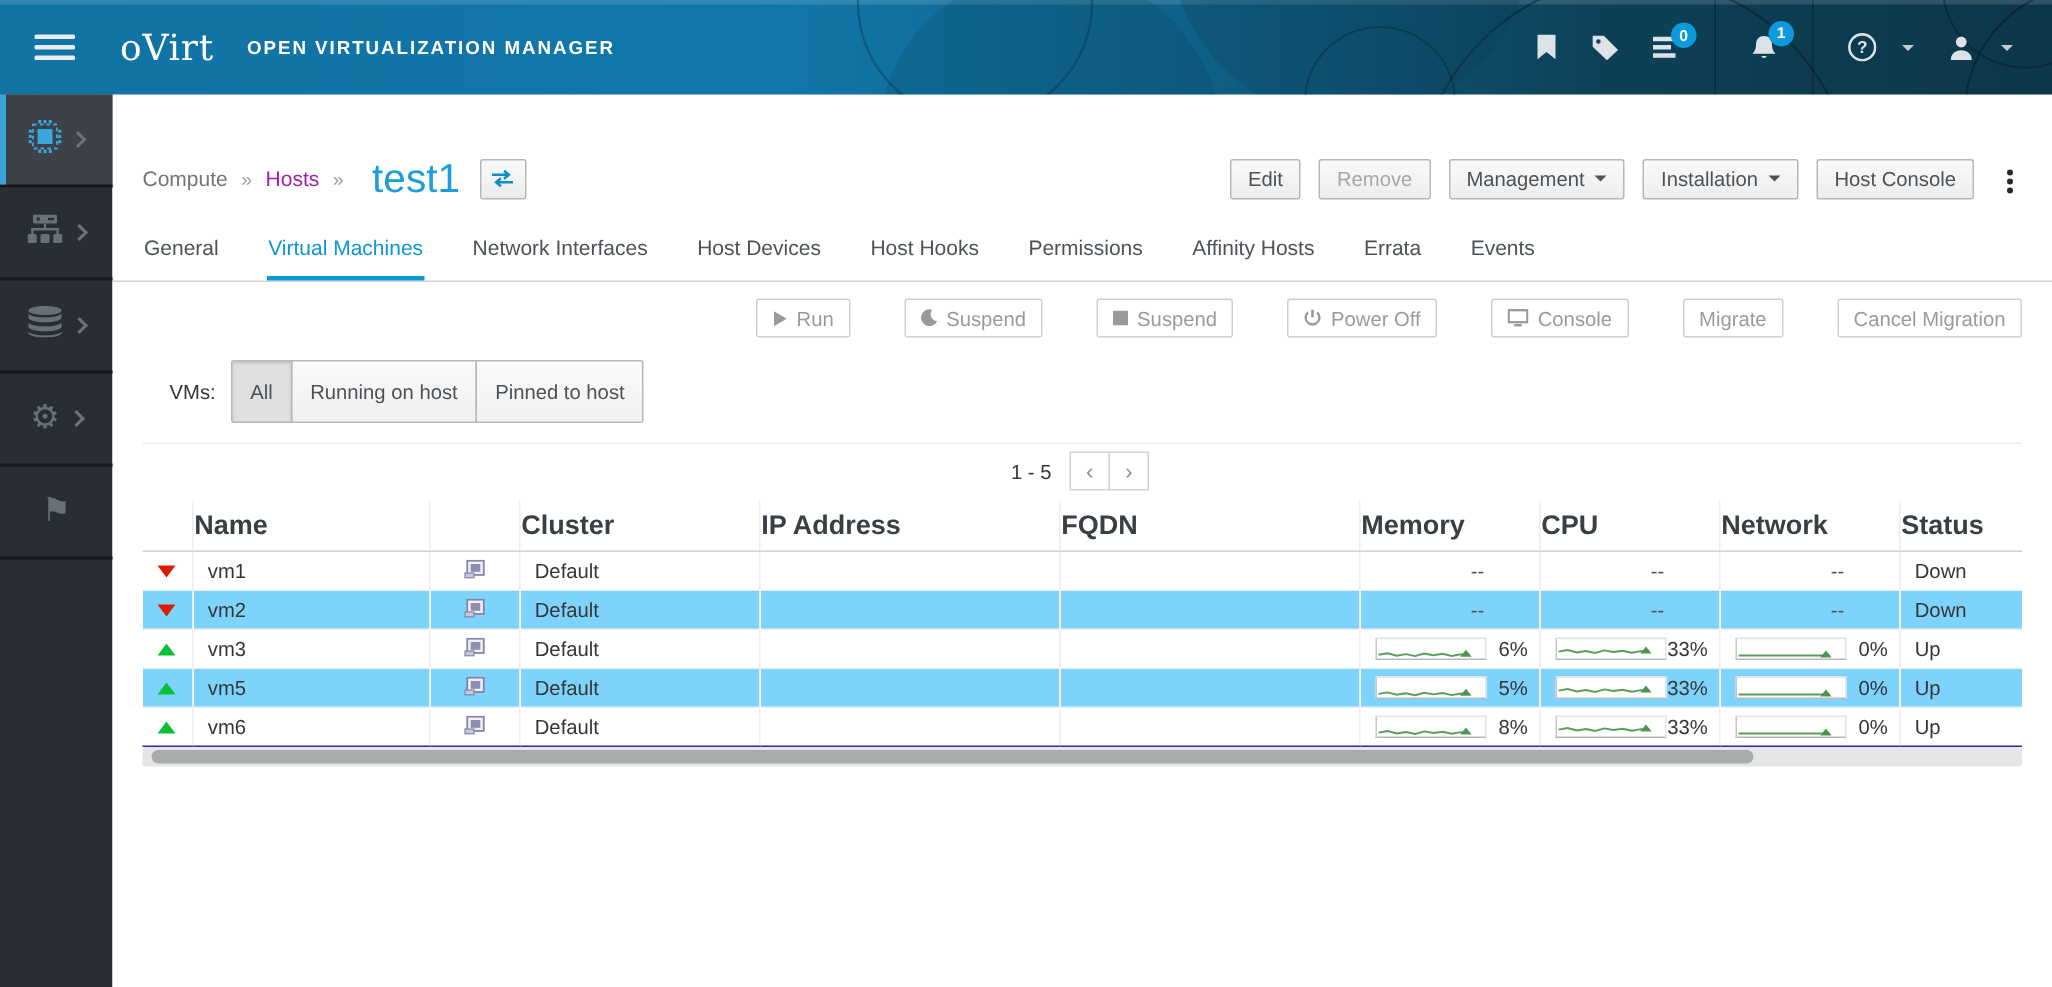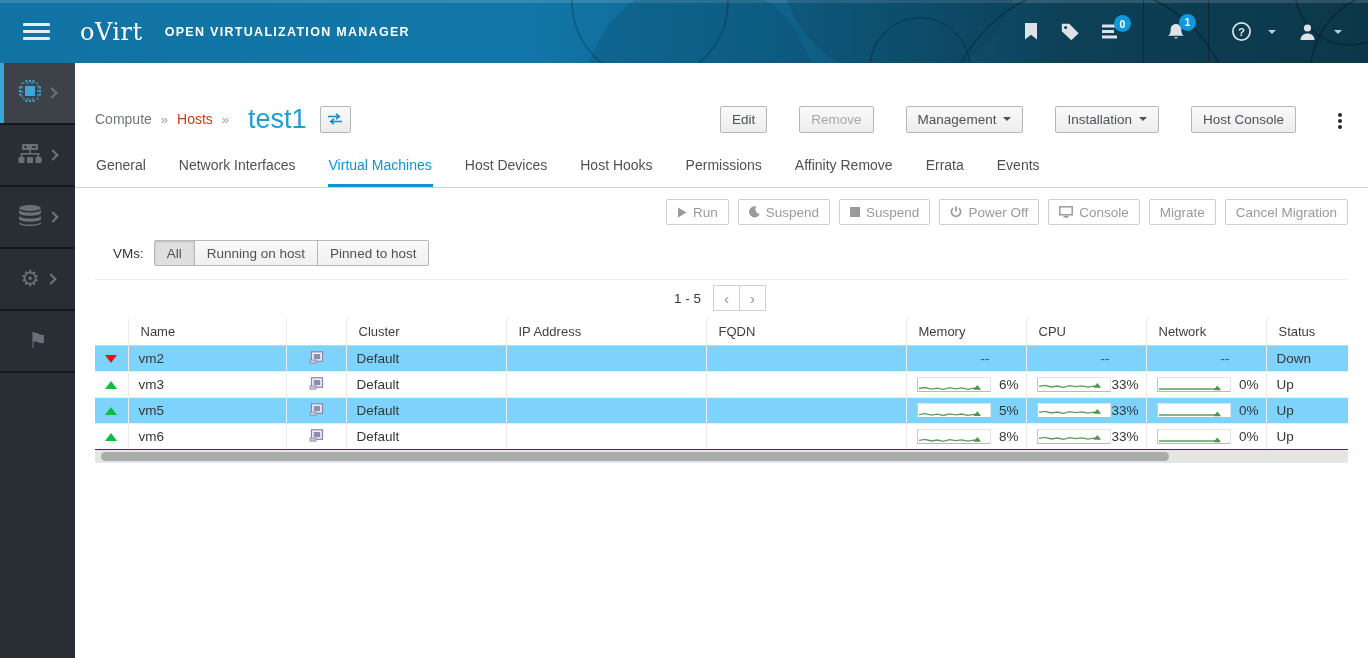--- a/index.html
+++ b/index.html
@@ -42,66 +42,66 @@
     transform:rotate(45deg); flex:none; }
   .glyph-icon { font-family:"DejaVu Sans", sans-serif; font-size:22px; color:#6a7077; line-height:1; }
 
   
   .content { flex:1; background:#fff; min-width:0; }
 
   .page-header { display:flex; align-items:center; padding:20px 20px 0 20px; height:52px;margin-top:20px; }
   .crumbs { display:flex; align-items:center; }
   .crumb-root { font-size:14px; color:#72767b; }
   .crumb-sep { font-size:13px; color:#9ba0a5; margin:0 9px; }
-  .crumb-link { font-size:14px; color:#c2410c; text-decoration:none; cursor:pointer; }
+  .crumb-link { font-size:14px; color:#a21caf; text-decoration:none; cursor:pointer; }
   .crumb-current { font-size:27px; color:#1b9fd9; margin-left:10px; font-weight:400; }
   .switch-btn { margin-left:13px; width:31px; height:27px; border:1px solid #b7b7b7; border-radius:2px;
     background:linear-gradient(#fafafa,#ebebeb); display:flex; align-items:center; justify-content:center; cursor:pointer; }
-  .header-actions { margin-left:auto; display:flex; align-items:flex-end;gap:20px; }
+  .header-actions { margin-left:auto; display:flex; align-items:flex-end; }
   .btn { height:27px; padding:0 11px; margin-left:12px; font-size:13.5px; color:#4d5258;
     background:linear-gradient(#fafafa,#ededed); border:1px solid #b7b7b7; border-radius:2px;
     display:inline-flex; align-items:center; gap:7px; cursor:pointer; font-family:inherit; }
   .btn.disabled { color:#a5a8ab; cursor:default; }
   .btn .caret { width:0; height:0; border-left:4px solid transparent; border-right:4px solid transparent;
     border-top:4px solid #4d5258; }
   .kebab { margin-left:16px; padding:4px 6px; cursor:pointer; display:flex; flex-direction:column; gap:2px; }
   .kebab i { width:4px; height:4px; border-radius:50%; background:#26292c; }
 
   
   .tabs { display:flex; gap:31px; padding:0 20px; border-bottom:1px solid #d1d1d1; margin-top:11px; }
   .tab { font-size:14px; color:#4d5258; padding:11px 1px; cursor:pointer; border-bottom:3px solid transparent;text-align:center; }
   .tab.active { color:#0b97d3; border-bottom-color:#0b97d3; }
 
   
   .vm-toolbar { display:flex; justify-content:flex-end; gap:9px; padding:11px 20px 0 20px; }
   .tbtn { height:26px; padding:0 10px; background:#fff; border:1px solid #cfcfcf; border-radius:2px;
-    color:#989b9e; font-size:13.5px; display:inline-flex; align-items:center; gap:6px; cursor:default; font-family:inherit; }
+    color:#989b9e; font-size:13.5px; display:inline-flex; align-items:center; gap:6px; cursor:default; font-family:inherit;margin-left:27px; }
   .tbtn svg { flex:none; }
 
   
   .filter-row { display:flex; align-items:center; padding:15px 4px 0 38px; }
   .filter-label { font-size:13.5px; color:#363636; margin-right:10px; }
   .seg { display:flex; }
-  .seg-btn { height:26px; padding:0 12px; border:1px solid #b7b7b7; margin-left:-1px;
+  .seg-btn { height:42px; padding:0 12px; border:1px solid #b7b7b7; margin-left:-1px;
     background:linear-gradient(#fafafa,#f0f0f0); color:#4d5258; font-size:13.5px;
     display:flex; align-items:center; cursor:pointer; font-family:inherit; }
   .seg-btn:first-child { margin-left:0; border-radius:2px 0 0 2px; }
   .seg-btn:last-child { border-radius:0 2px 2px 0; }
   .seg-btn.active { background:#dfdfdf; box-shadow:inset 0 1px 2px rgba(0,0,0,0.15); }
 
   
   .grid { margin:13px 20px 0 20px; border-top:1px solid #ededed; }
   .pager { display:flex; justify-content:center; align-items:center; padding:5px 3px 7px 0; }
   .pager-range { font-size:13.5px; color:#363636; margin-right:13px; }
   .pager-btn { width:27px; height:26px; background:#fff; border:1px solid #d1d1d1; margin-left:-1px;
     display:flex; align-items:center; justify-content:center; color:#8b8d8f; font-size:15px; cursor:pointer; }
 
   table { width:1253px; border-collapse:collapse; table-layout:fixed; }
-  th { border-left:1px solid #ededed; border-bottom:1px solid #d1d1d1; font-size:13px; font-weight:normal;
-    color:#393f44; text-align:left; padding:6px 12px; background:#fff; }
+  th { border-left:1px solid #ededed; border-bottom:1px solid #d1d1d1; font-size:18px; font-weight:bold;
+    color:#393f44; text-align:left; padding:6px 1px; background:#fff; }
   th:first-child { border-left:none; }
   td { border-left:1px solid #ededed; border-top:1px solid #ededed; font-size:13.5px; color:#363636;
     padding:0 10px; height:26px; overflow:hidden; white-space:nowrap; }
   td:first-child { border-left:none; }
   tr.striped td { background:#7dd3fc; }
   tbody tr:last-child td { border-bottom:1px solid #4c1d95; }
   .c-state { text-align:center; }
   .tri { display:inline-block; width:0; height:0; margin:0 auto; }
   .tri-down { border-left:6px solid transparent; border-right:6px solid transparent; border-top:8px solid #df1a00; }
   .tri-up   { border-left:6px solid transparent; border-right:6px solid transparent; border-bottom:8px solid #0cbf3a; }
@@ -287,26 +287,26 @@
         <span class="kebab">
             <i></i>
             <i></i>
             <i></i>
           </span>
       </div>
     </div>
 
     <div class="tabs">
       <span class="tab">General</span>
+      <span class="tab active">Virtual Machines</span>
       <span class="tab">Network Interfaces</span>
-      <span class="tab active">Virtual Machines</span>
       <span class="tab">Host Devices</span>
       <span class="tab">Host Hooks</span>
       <span class="tab">Permissions</span>
-      <span class="tab">Affinity Remove</span>
+      <span class="tab">Affinity Hosts</span>
       <span class="tab">Errata</span>
       <span class="tab">Events</span>
     </div>
 
     <div class="vm-toolbar">
       <button class="tbtn">
         <svg width="10" height="11" viewBox="0 0 10 11">
             <path d="M1 0.5l8.5 5L1 10.5z" fill="#989b9e"></path>
           </svg>
         <span>Run</span>
@@ -378,20 +378,36 @@
             <th>Cluster</th>
             <th>IP Address</th>
             <th>FQDN</th>
             <th>Memory</th>
             <th>CPU</th>
             <th>Network</th>
             <th>Status</th>
           </tr>
         </thead>
         <tbody>
+          <tr>
+            <td class="c-state"><span class="tri tri-down"></span></td>
+            <td>vm1</td>
+            <td class="c-mon"><svg width="15" height="13" viewBox="0 0 15 13">
+                  <rect x="2.5" y="0.8" width="11" height="9.5" fill="#f0f0f8" stroke="#8585a8" stroke-width="1.2"></rect>
+                  <rect x="4.8" y="3" width="6.4" height="5.2" fill="#8e8eb0"></rect>
+                  <rect x="1" y="9" width="6" height="3.2" fill="#c9c9de" stroke="#8585a8" stroke-width="0.8"></rect>
+                </svg></td>
+            <td>Default</td>
+            <td></td>
+            <td></td>
+            <td class="c-metric dash">--</td>
+            <td class="c-metric dash">--</td>
+            <td class="c-metric dash">--</td>
+            <td>Down</td>
+          </tr>
           <tr class="striped">
             <td class="c-state"><span class="tri tri-down"></span></td>
             <td>vm2</td>
             <td class="c-mon"><svg width="15" height="13" viewBox="0 0 15 13">
                   <rect x="2.5" y="0.8" width="11" height="9.5" fill="#f0f0f8" stroke="#8585a8" stroke-width="1.2"></rect>
                   <rect x="4.8" y="3" width="6.4" height="5.2" fill="#8e8eb0"></rect>
                   <rect x="1" y="9" width="6" height="3.2" fill="#c9c9de" stroke="#8585a8" stroke-width="0.8"></rect>
                 </svg></td>
             <td>Default</td>
             <td></td>

